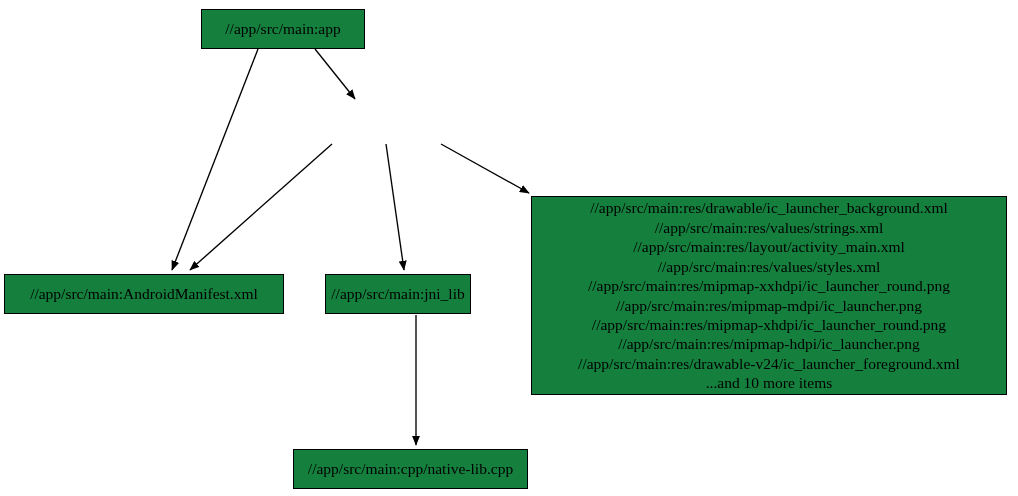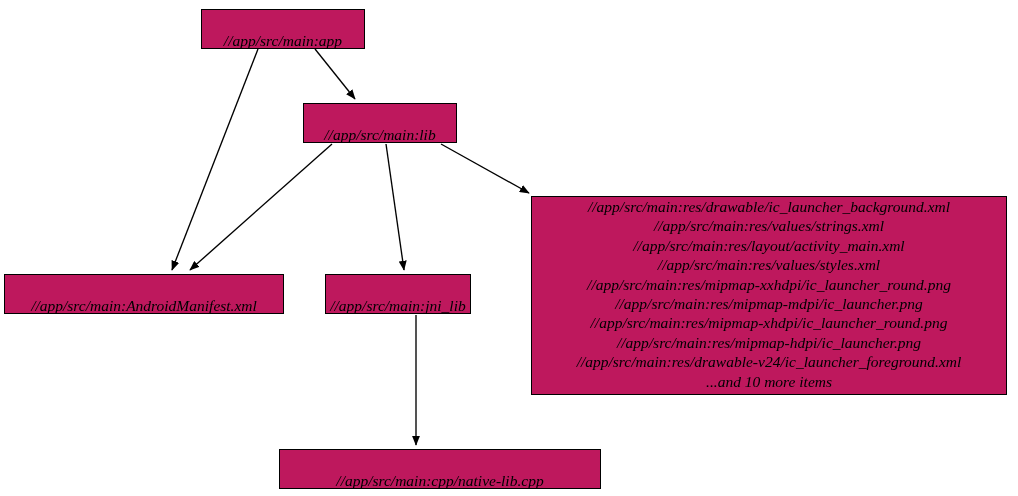--- a/index.html
+++ b/index.html
@@ -20,30 +20,29 @@
     left: 0;
     top: 0;
     width: 1018px;
     height: 496px;
     pointer-events: none;
   }
   .node {
     position: absolute;
     box-sizing: border-box;
     border: 1px solid #000000;
-    background: #be185d;
+    background: #15803d;
     display: flex;
-    align-items: flex-end;
+    align-items: center;
     justify-content: center;
     text-align: center;
     color: #000000;
     font-size: 15.5px;
     line-height: 1.0;
     white-space: nowrap;
-    font-style: italic;
   }
   .node.multiline {
     white-space: normal;
     line-height: 19.4px;
     padding: 3px 6px;
   }
   .node-label {
     display: block;
     width: 100%;
   }
@@ -69,23 +68,20 @@
       <line x1="386" y1="144" x2="404" y2="270" marker-end="url(#arrowhead)"></line>
       <line x1="441" y1="144" x2="529" y2="193" marker-end="url(#arrowhead)"></line>
       <line x1="416" y1="315" x2="416" y2="445" marker-end="url(#arrowhead)"></line>
     </g>
   </svg>
 
   <div class="node" style="left:201px; top:9px; width:164px; height:40px;">
     <span class="node-label">//app/src/main:app</span>
   </div>
 
-  <div class="node" style="left:303px; top:103px; width:154px; height:40px;">
-    <span class="node-label">//app/src/main:lib</span>
-  </div>
 
   <div class="node" style="left:4px; top:274px; width:280px; height:40px;">
     <span class="node-label">//app/src/main:AndroidManifest.xml</span>
   </div>
 
   <div class="node" style="left:325px; top:274px; width:146px; height:40px;">
     <span class="node-label">//app/src/main:jni_lib</span>
   </div>
 
   <div class="node multiline" style="left:531px; top:196px; width:476px; height:199px;">
@@ -94,17 +90,17 @@
 //app/src/main:res/layout/activity_main.xml
 //app/src/main:res/values/styles.xml
 //app/src/main:res/mipmap-xxhdpi/ic_launcher_round.png
 //app/src/main:res/mipmap-mdpi/ic_launcher.png
 //app/src/main:res/mipmap-xhdpi/ic_launcher_round.png
 //app/src/main:res/mipmap-hdpi/ic_launcher.png
 //app/src/main:res/drawable-v24/ic_launcher_foreground.xml
 ...and 10 more items</span>
   </div>
 
-  <div class="node" style="left:279px; top:449px; width:322px; height:40px;">
+  <div class="node" style="left:293px; top:449px; width:235px; height:40px;">
     <span class="node-label">//app/src/main:cpp/native-lib.cpp</span>
   </div>
 
 </div>
 
 </body></html>

